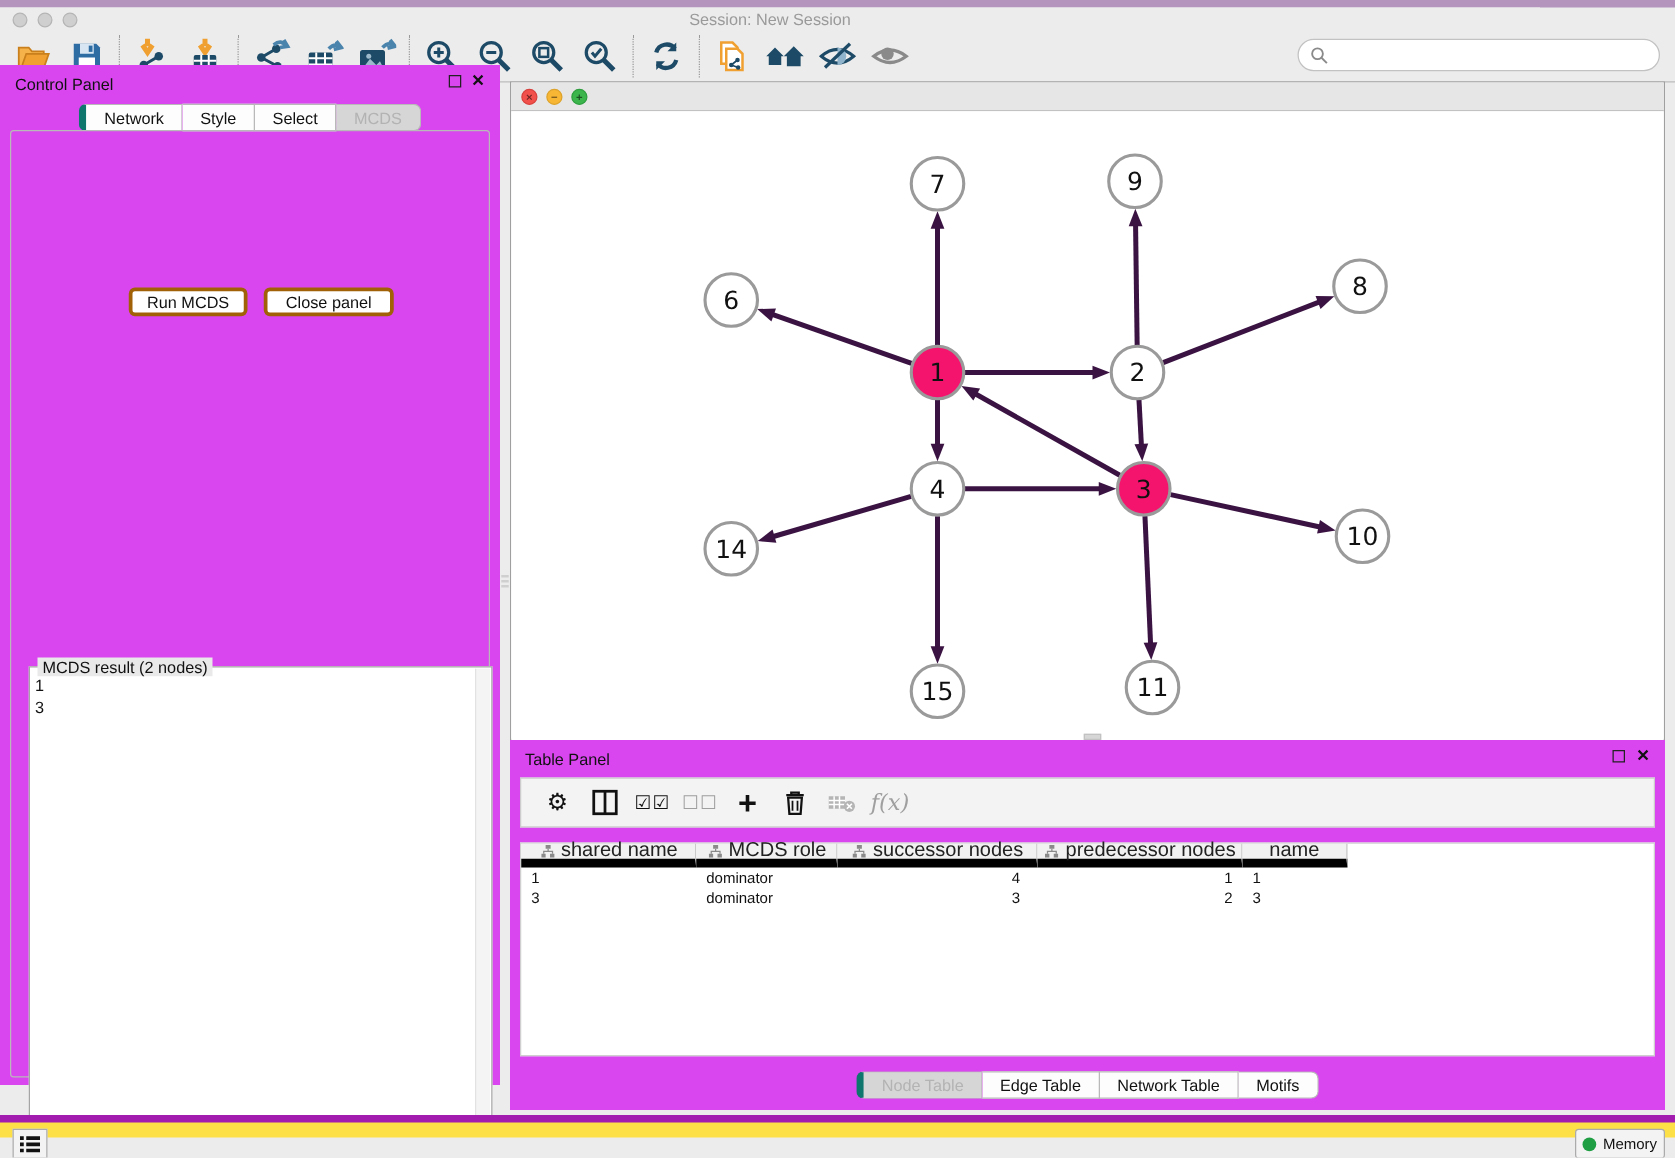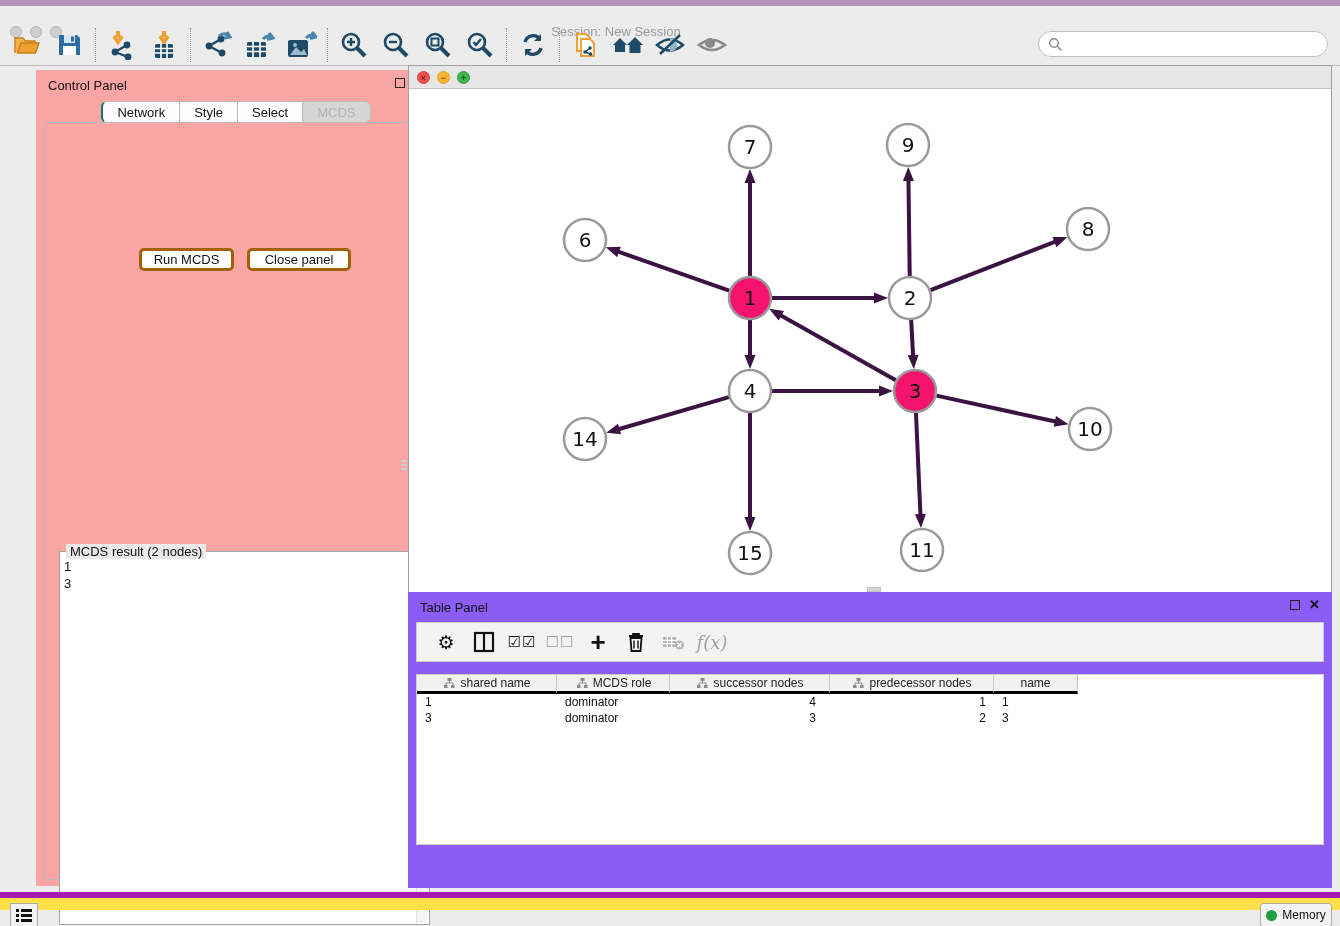--- a/index.html
+++ b/index.html
@@ -3,43 +3,43 @@
 <meta charset="utf-8">
 <style>
   * { box-sizing: border-box; }
   html,body { margin:0; padding:0; }
   body {
     width:1340px; height:926px; position:relative; overflow:hidden;
     background:#ececec; font-family:"Liberation Sans", sans-serif; color:#111;
   }
   
   .top-strip { position:absolute; left:0; top:0; width:1340px; height:6px; background:#b493bd; }
-  .titlebar { position:absolute; left:0; top:22px; width:1232px; height:18px; background:#ececec; }
+  .titlebar { position:absolute; left:0; top:6px; width:1232px; height:18px; background:#ececec; }
   .traffic-inactive { position:absolute; left:10px; top:4px; display:flex; gap:8px; }
   .traffic-inactive .dot { width:12px; height:12px; border-radius:50%; background:#cfcfcf; border:1px solid #b5b5b5; }
   .window-title { position:absolute; left:0; right:0; top:2px; text-align:center; font-size:13px; color:#9a9a9a; }
   
   .toolbar { position:absolute; left:0; top:24px; width:1340px; height:42px; border-bottom:1px solid #bcbcbc;
              display:flex; align-items:center; padding-left:6px; }
   .tb-btn { width:42px; height:36px; display:flex; align-items:center; justify-content:center; cursor:default; }
   .tb-sep { width:1px; height:34px; border-left:1px dotted #9a9a9a; margin:0 5px; }
   .search-wrap { position:absolute; right:12px; top:7px; width:290px; height:26px; background:#fff;
                  border:1px solid #c2c2c2; border-radius:13px; display:flex; align-items:center; padding-left:9px; }
   .search-input { border:none; outline:none; flex:1; height:20px; font-size:13px; background:transparent; margin-left:4px; }
   
-  .control-panel { position:absolute; left:0; top:70px; width:400px; height:816px; background:#fca5a5;margin-left:36px; }
+  .control-panel { position:absolute; left:0; top:52px; width:400px; height:816px; background:#d946ef; }
   .panel-header { position:absolute; left:0; top:0; width:100%; height:30px; }
   .panel-title { position:absolute; left:12px; top:8px; font-size:13px; color:#111; }
   .panel-icons { position:absolute; right:12px; top:7px; display:flex; gap:8px; align-items:center; }
   .float-box { width:10px; height:10px; border:1.6px solid #222; }
   .close-x { font-size:13px; font-weight:bold; color:#111; line-height:12px; }
   .ctl-tabs { position:absolute; left:0; top:31px; width:100%; display:flex; justify-content:center; }
   .tab { height:22px; padding:0 14px; background:#fdfdfd; border:1px solid #b9b9b9; border-left:none;
          font-size:13px; display:flex; align-items:center; color:#111; }
-  .tab:first-child { border-left:2px solid #0f766e; border-radius:6px 0 0 6px; }
+  .tab:first-child { border-left:6px solid #0f766e; border-radius:6px 0 0 6px; }
   .tab:last-child { border-radius:0 6px 6px 0; }
   .tab.active { background:#d6d6d6; color:#b3b3b3; }
   .ctl-pane { position:absolute; left:8px; top:52px; width:384px; height:758px; border:1px solid #b9b9b9; border-radius:3px; }
   .opt-label { position:absolute; left:0; top:70px; width:100%; text-align:center; font-size:13px; }
   .criterion-select { position:absolute; left:44px; top:92px; width:310px; height:23px; background:#fff;
                       border:1px solid #ababab; border-radius:5px; display:flex; align-items:center; font-size:13px; padding-left:9px; }
   .stepper { position:absolute; right:6px; top:3px; width:12px; display:flex; flex-direction:column; align-items:center; gap:1px; }
   .tri-up { width:0; height:0; border-left:4px solid transparent; border-right:4px solid transparent; border-bottom:6px solid #555; }
   .tri-dn { width:0; height:0; border-left:4px solid transparent; border-right:4px solid transparent; border-top:6px solid #555; }
   .btn { position:absolute; height:23px; background:#fff; border:3px solid #a16207; border-radius:5px;
@@ -57,34 +57,34 @@
   .net-titlebar { position:absolute; left:0; top:0; width:100%; height:23px; background:#e6e6e6; border-bottom:1px solid #c2c2c2; }
   .net-traffic { position:absolute; left:8px; top:5px; display:flex; gap:7px; }
   .tl { width:13px; height:13px; border-radius:50%; font-size:9px; font-weight:bold; display:flex; align-items:center; justify-content:center; color:rgba(0,0,0,.55); }
   .tl.red { background:#f2504b; border:1px solid #d8423e; }
   .tl.yellow { background:#f7b735; border:1px solid #dda32c; }
   .tl.green { background:#3cb64c; border:1px solid #2f9e3f; }
   .net-title { position:absolute; left:0; right:0; top:4px; text-align:center; font-size:13px; color:#111; }
   .net-canvas { position:absolute; left:0; top:23px; width:922px; height:503px; background:#fff; }
   .net-grip { position:absolute; left:458px; top:521px; width:14px; height:5px; background:#d6d6d6; border:1px solid #c2c2c2; }
   
-  .table-panel { position:absolute; left:408px; top:592px; width:924px; height:296px; background:#8b5cf6; }
+  .table-panel { position:absolute; left:408px; top:592px; width:924px; height:296px; background:#d946ef; }
   .tp-title { position:absolute; left:12px; top:8px; font-size:13px; }
   .tp-icons { position:absolute; right:12px; top:7px; display:flex; gap:9px; align-items:center; }
   .tp-toolbar { position:absolute; left:8px; top:30px; width:908px; height:40px; background:#f3f3f3; border:1px solid #cccccc;
                 display:flex; align-items:center; padding-left:12px; gap:4px; }
   .tpt-btn { width:34px; height:30px; display:flex; align-items:center; justify-content:center; font-size:19px; }
   .glyph-black { color:#111; }
   .glyph-gray { color:#9f9f9f; }
   .plus-glyph { font-size:26px; font-weight:bold; line-height:20px; }
   .fx-glyph { font-family:"DejaVu Serif", serif; font-style:italic; font-size:18px; color:#9f9f9f;text-align:right; }
   .data-table { position:absolute; left:8px; top:82px; width:908px; height:171px; background:#fff; border:1px solid #cfcfcf; }
   .thead { display:flex; height:19px; }
-  .th { background:#f1f1f1; border-right:1px solid #c9c9c9; border-bottom:3px solid #000000;
-        font-size:12px; display:flex; align-items:center; justify-content:center; gap:5px; color:#222; }
+  .th { background:#f1f1f1; border-right:1px solid #c9c9c9; border-bottom:7px solid #000000;
+        font-size:16px; display:flex; align-items:center; justify-content:center; gap:5px; color:#222; }
   .th .tree-ic { margin-left:2px; }
   .th0{width:140px;} .th1{width:113px;} .th2{width:160px;} .th3{width:164px;} .th4{width:84px;}
   .tr { display:flex; height:16px; font-size:12px; }
   .td { padding:1px 8px 0 8px; overflow:hidden; white-space:nowrap; }
   .td.c0{width:140px; text-align:left;} .td.c1{width:113px; text-align:left;}
   .td.c2{width:160px; text-align:right; padding-right:14px;} .td.c3{width:164px; text-align:right;}
   .td.c4{width:84px; text-align:left;}
   .tp-tabs { position:absolute; left:0; top:265px; width:100%; display:flex; justify-content:center; }
   
   .statusbar { position:absolute; left:0; top:892px; width:1340px; height:18px; background:#fde047; border-top:6px solid #a21caf; }
@@ -438,20 +438,26 @@
         </div>
         <div class="tr">
           <div class="td c0">3</div>
           <div class="td c1">dominator</div>
           <div class="td c2">3</div>
           <div class="td c3">2</div>
           <div class="td c4">3</div>
         </div>
       </div>
   </div>
+  <div class="tp-tabs" id="table-tabs">
+      <div class="tab active">Node Table</div>
+      <div class="tab">Edge Table</div>
+      <div class="tab">Network Table</div>
+      <div class="tab">Motifs</div>
+    </div>
 </div>
 
 <div class="statusbar">
   <div class="list-btn">
     <svg width="16" height="14" viewBox="0 0 16 14">
       <g fill="#111">
           <rect x="0" y="1" width="3" height="3"></rect>
           <rect x="5" y="1" width="11" height="3"></rect>
           <rect x="0" y="6" width="3" height="3"></rect>
           <rect x="5" y="6" width="11" height="3"></rect>

